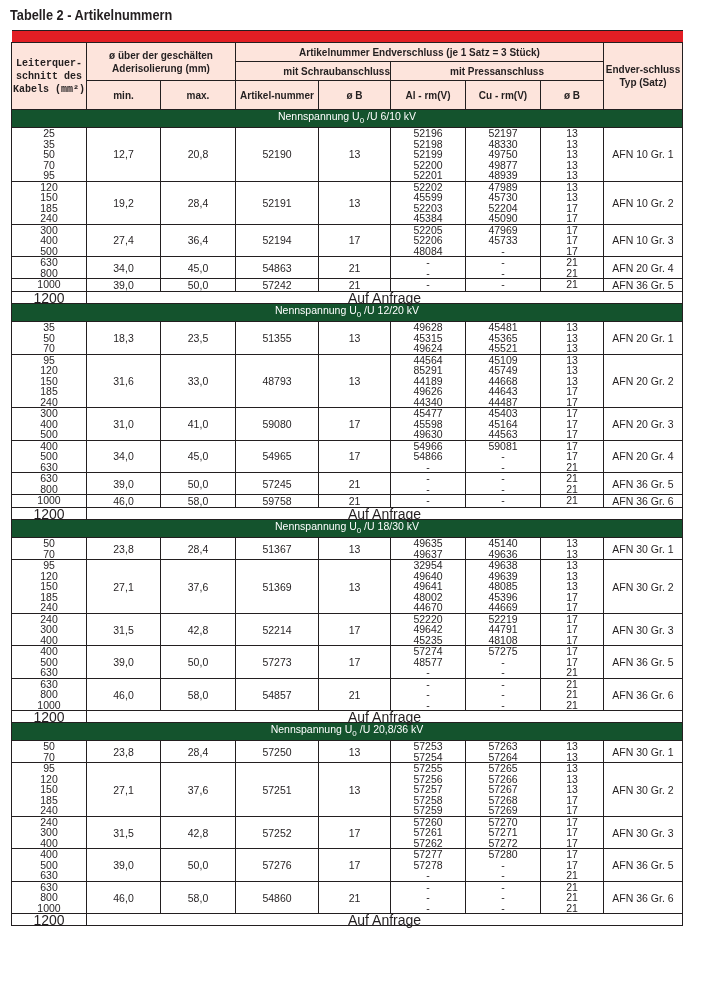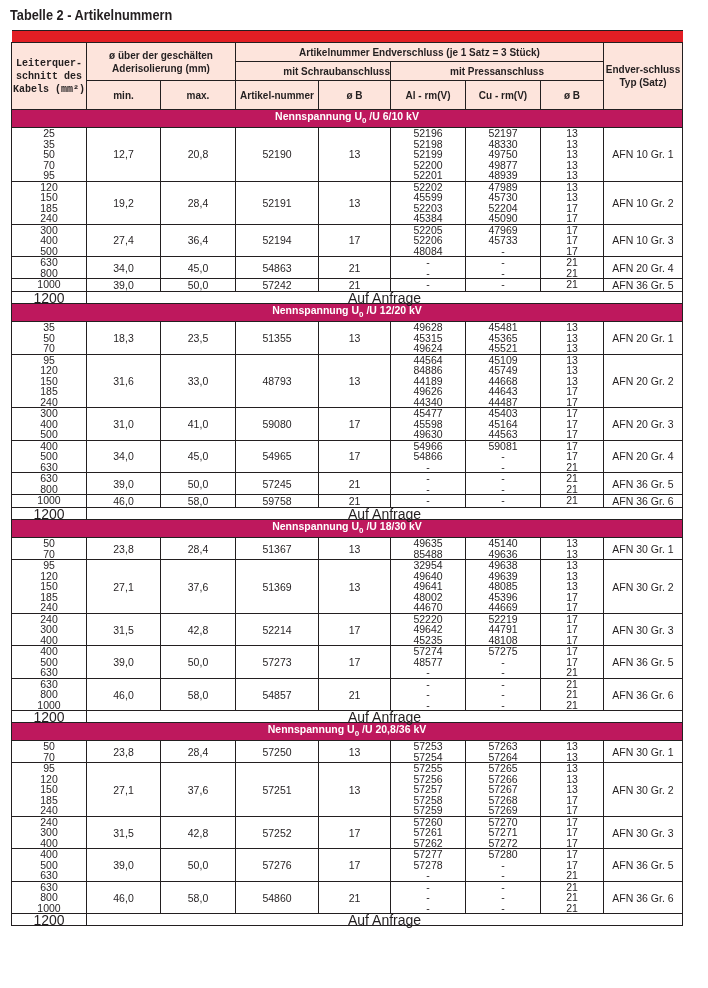--- a/index.html
+++ b/index.html
@@ -3,21 +3,21 @@
 <meta charset="utf-8">
 <style>
   html, body { margin:0; padding:0; background:#ffffff; }
   body { width:708px; height:988px; position:relative; overflow:hidden; font-family:"Liberation Sans", sans-serif; color:#231f20; }
   .title { position:absolute; left:10px; top:6px; font-family:"Liberation Sans Narrow","Liberation Sans", sans-serif; font-size:15px; font-weight:bold; transform:scaleX(0.85); transform-origin:left; letter-spacing:0px; color:#231f20; }
   table { position:absolute; left:11px; top:30px; width:671px; border-collapse:collapse; table-layout:fixed; font-size:10.5px; }
   col.c1{width:75px} col.c2{width:74px} col.c3{width:75px} col.c4{width:83px} col.c5{width:72px} col.c6{width:75px} col.c7{width:75px} col.c8{width:63px} col.c9{width:79px}
   td, th { border:1px solid #231f20; padding:0; text-align:center; vertical-align:middle; }
   tr.topbar td { background:#e31e24; height:11px; border-left:none; border-right:none; }
   .hdr th { background:#fde4dc; font-weight:bold; font-size:10px; line-height:13px; color:#231f20; }
-  tr.sec td { background:#be185d; color:#ffffff; font-weight:bold; font-size:10.5px; height:14px; line-height:13px; }
+  tr.sec td { background:#14532d; color:#ffffff; font-weight:normal; font-size:10.5px; height:14px; line-height:13px; }
   tr.sec td sub { font-size:8px; }
   .stack span { display:block; line-height:10.5px; }
   td.stack { vertical-align:top; }
   td.mid { vertical-align:middle; }
   tr.req td { height:11px; line-height:10px; font-size:14px; }
 </style>
 </head>
 <body>
 
 <div class="title">Tabelle 2 - Artikelnummern</div>
@@ -238,21 +238,21 @@
           <span>150</span>
           <span>185</span>
           <span>240</span>
         </td>
         <td class="mid">31,6</td>
         <td class="mid">33,0</td>
         <td class="mid">48793</td>
         <td class="mid">13</td>
         <td class="stack">
           <span>44564</span>
-          <span>84886</span>
+          <span>85291</span>
           <span>44189</span>
           <span>49626</span>
           <span>44340</span>
         </td>
         <td class="stack">
           <span>45109</span>
           <span>45749</span>
           <span>44668</span>
           <span>44643</span>
           <span>44487</span>
@@ -373,21 +373,21 @@
         <td class="stack">
           <span>50</span>
           <span>70</span>
         </td>
         <td class="mid">23,8</td>
         <td class="mid">28,4</td>
         <td class="mid">51367</td>
         <td class="mid">13</td>
         <td class="stack">
           <span>49635</span>
-          <span>85488</span>
+          <span>49637</span>
         </td>
         <td class="stack">
           <span>45140</span>
           <span>49636</span>
         </td>
         <td class="stack">
           <span>13</span>
           <span>13</span>
         </td>
         <td class="mid">AFN 30 Gr. 1</td>

